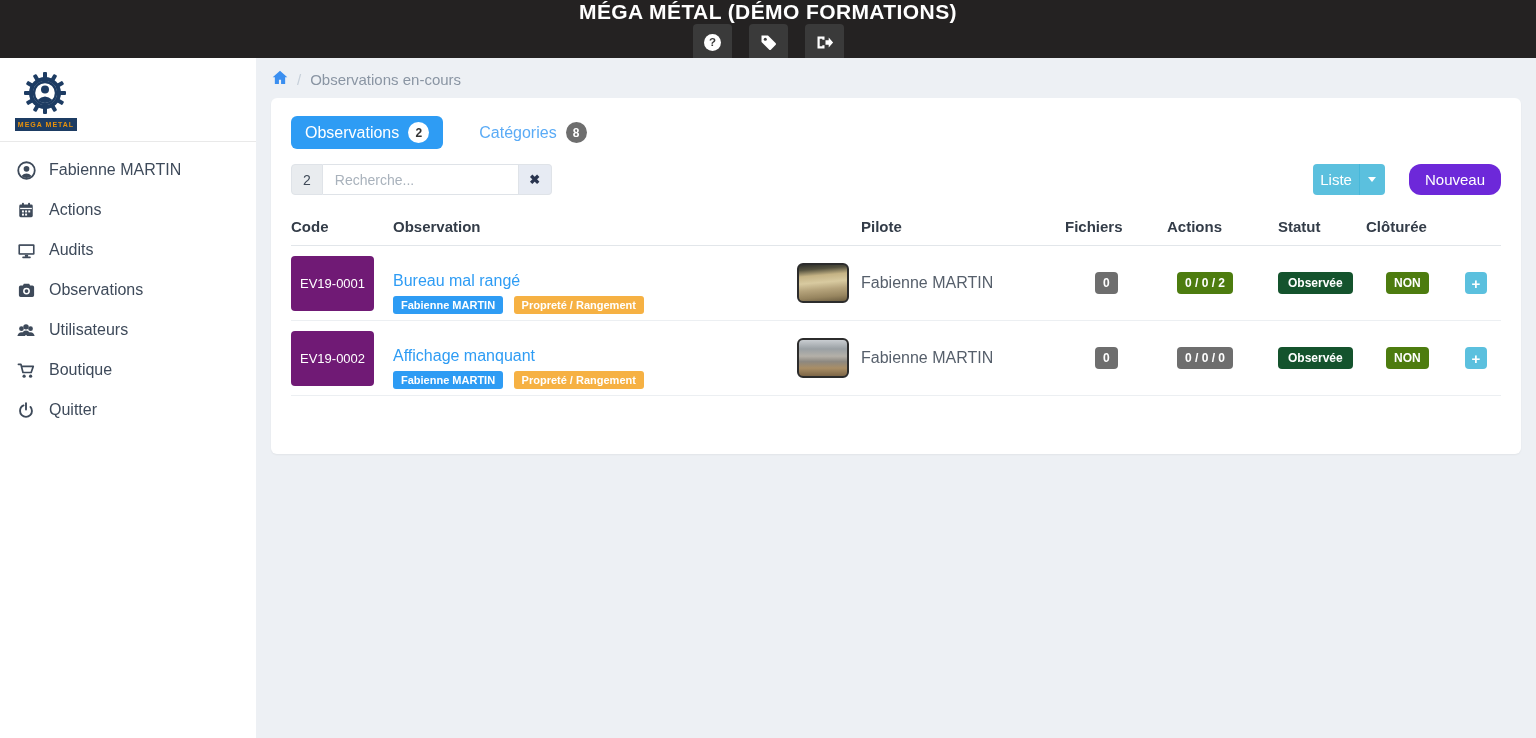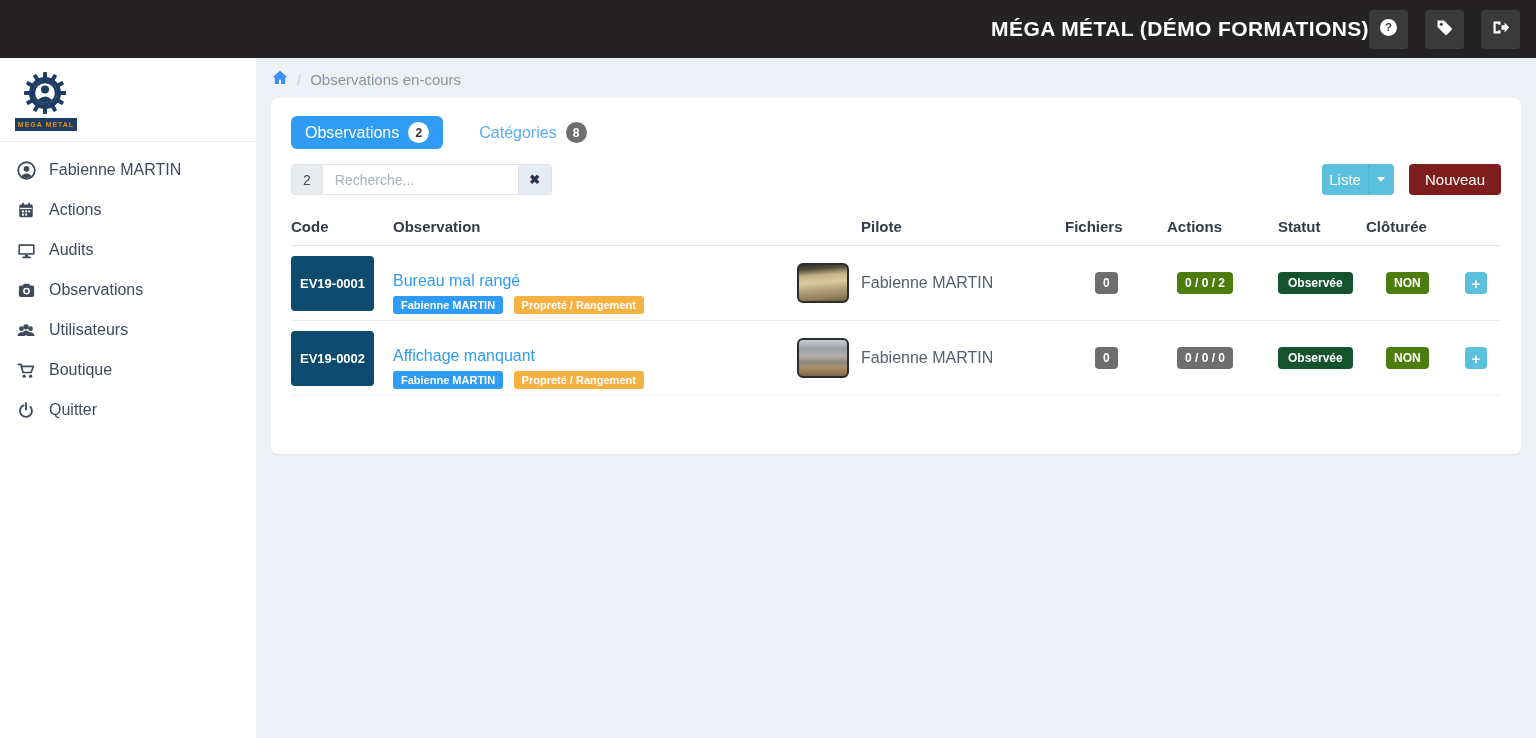--- a/index.html
+++ b/index.html
@@ -1,21 +1,21 @@
 <!DOCTYPE html>
 <html><head>
 <meta charset="utf-8">
 <style>
   * { box-sizing: border-box; margin: 0; padding: 0; }
   html, body { width: 1536px; height: 738px; overflow: hidden; }
   body { font-family: "Liberation Sans", sans-serif; background: #edf0f4; }
 
   
   .topbar { height: 58px; background: #242222; display: flex; align-items: center;
-            justify-content: flex-end; padding: 0 16px; }
+            justify-content: flex-start; padding: 0 16px; flex-direction: column; }
   .topbar-title { color: #fff; font-size: 21px; font-weight: 600; letter-spacing: .4px; }
   .topbar-actions { display: flex; gap: 17px; }
   .tb-btn { width: 39px; height: 39px; background: #3a3a3a; border: none; border-radius: 4px;
             display: flex; align-items: center; justify-content: center; cursor: pointer; }
 
   
   .layout { display: flex; height: 680px; }
   .sidebar { width: 256px; background: #fff; flex-shrink: 0; }
   .logo-section { padding: 12px 0 10px 14px; border-bottom: 1px solid #e9e9e9; }
   .logo-banner { width: 62px; background: #1d3c63; color: #e8920c; font-size: 7px;
@@ -56,31 +56,31 @@
               border-radius: 0 4px 4px 0; color: #29344e; font-weight: bold; width: 33px;
               font-size: 13px; cursor: pointer; }
   .right-buttons { display: flex; align-items: center; }
   .btn { height: 31px; border: none; color: #fff; font-size: 15px; cursor: pointer;
          font-family: "Liberation Sans", sans-serif; }
   .btn-liste { background: #5bc0de; padding: 0 7px; border-radius: 4px 0 0 4px; }
   .btn-caret { background: #5bc0de; width: 26px; border-radius: 0 4px 4px 0;
                border-left: 1px solid #46b8da; display: flex; align-items: center; justify-content: center; }
   .caret { width: 0; height: 0; border-left: 4px solid transparent; border-right: 4px solid transparent;
            border-top: 5px solid #fff; }
-  .btn-nouveau { background: #7f1d1d; padding: 0 16px; border-radius: 4px; margin-left: 15px; }
+  .btn-nouveau { background: #6d28d9; padding: 0 16px; border-radius: 12px; margin-left: 24px; }
 
   
   table { width: 100%; border-collapse: collapse; margin-top: 17px; }
   th { text-align: left; font-size: 15px; color: #333c48; font-weight: bold;
        padding: 6px 0 10px; border-bottom: 1px solid #e2e6ea; }
   td { padding: 6px 0; border-bottom: 1px solid #eceff2; vertical-align: middle; }
   .col-code { width: 102px; } .col-img { width: 64px; } .col-pilote { width: 204px; }
   .col-fichiers { width: 102px; } .col-actions { width: 111px; } .col-statut { width: 88px; }
   .col-clot { width: 99px; } .col-plus { width: 36px; }
-  .code-badge { background: #0c4a6e; color: #fff; font-weight: bold; font-size: 13px;
+  .code-badge { background: #701a75; color: #fff; font-weight: normal; font-size: 13px;
                 padding: 20px 9px; border-radius: 4px; display: inline-block; }
   .obs-link { color: #2e9cf4; font-size: 16px; display: inline-block; margin-bottom: 5px;
               text-decoration: none; cursor: pointer; margin-top: 20px; }
   .tag { display: inline-block; color: #fff; font-weight: bold; font-size: 11px;
          padding: 3px 8px; border-radius: 3px; margin-right: 6px; }
   .tag-blue { background: #2e9cf4; } .tag-orange { background: #f6b143; }
   .badge { display: inline-block; color: #fff; font-weight: bold; font-size: 12px;
            padding: 4px 8px; border-radius: 4px; }
   .badge-gray { background: #6e6e6e; } .badge-orange { background: #4d7c0f; }
   .badge-red { background: #14532d; padding: 4px 10px; }

